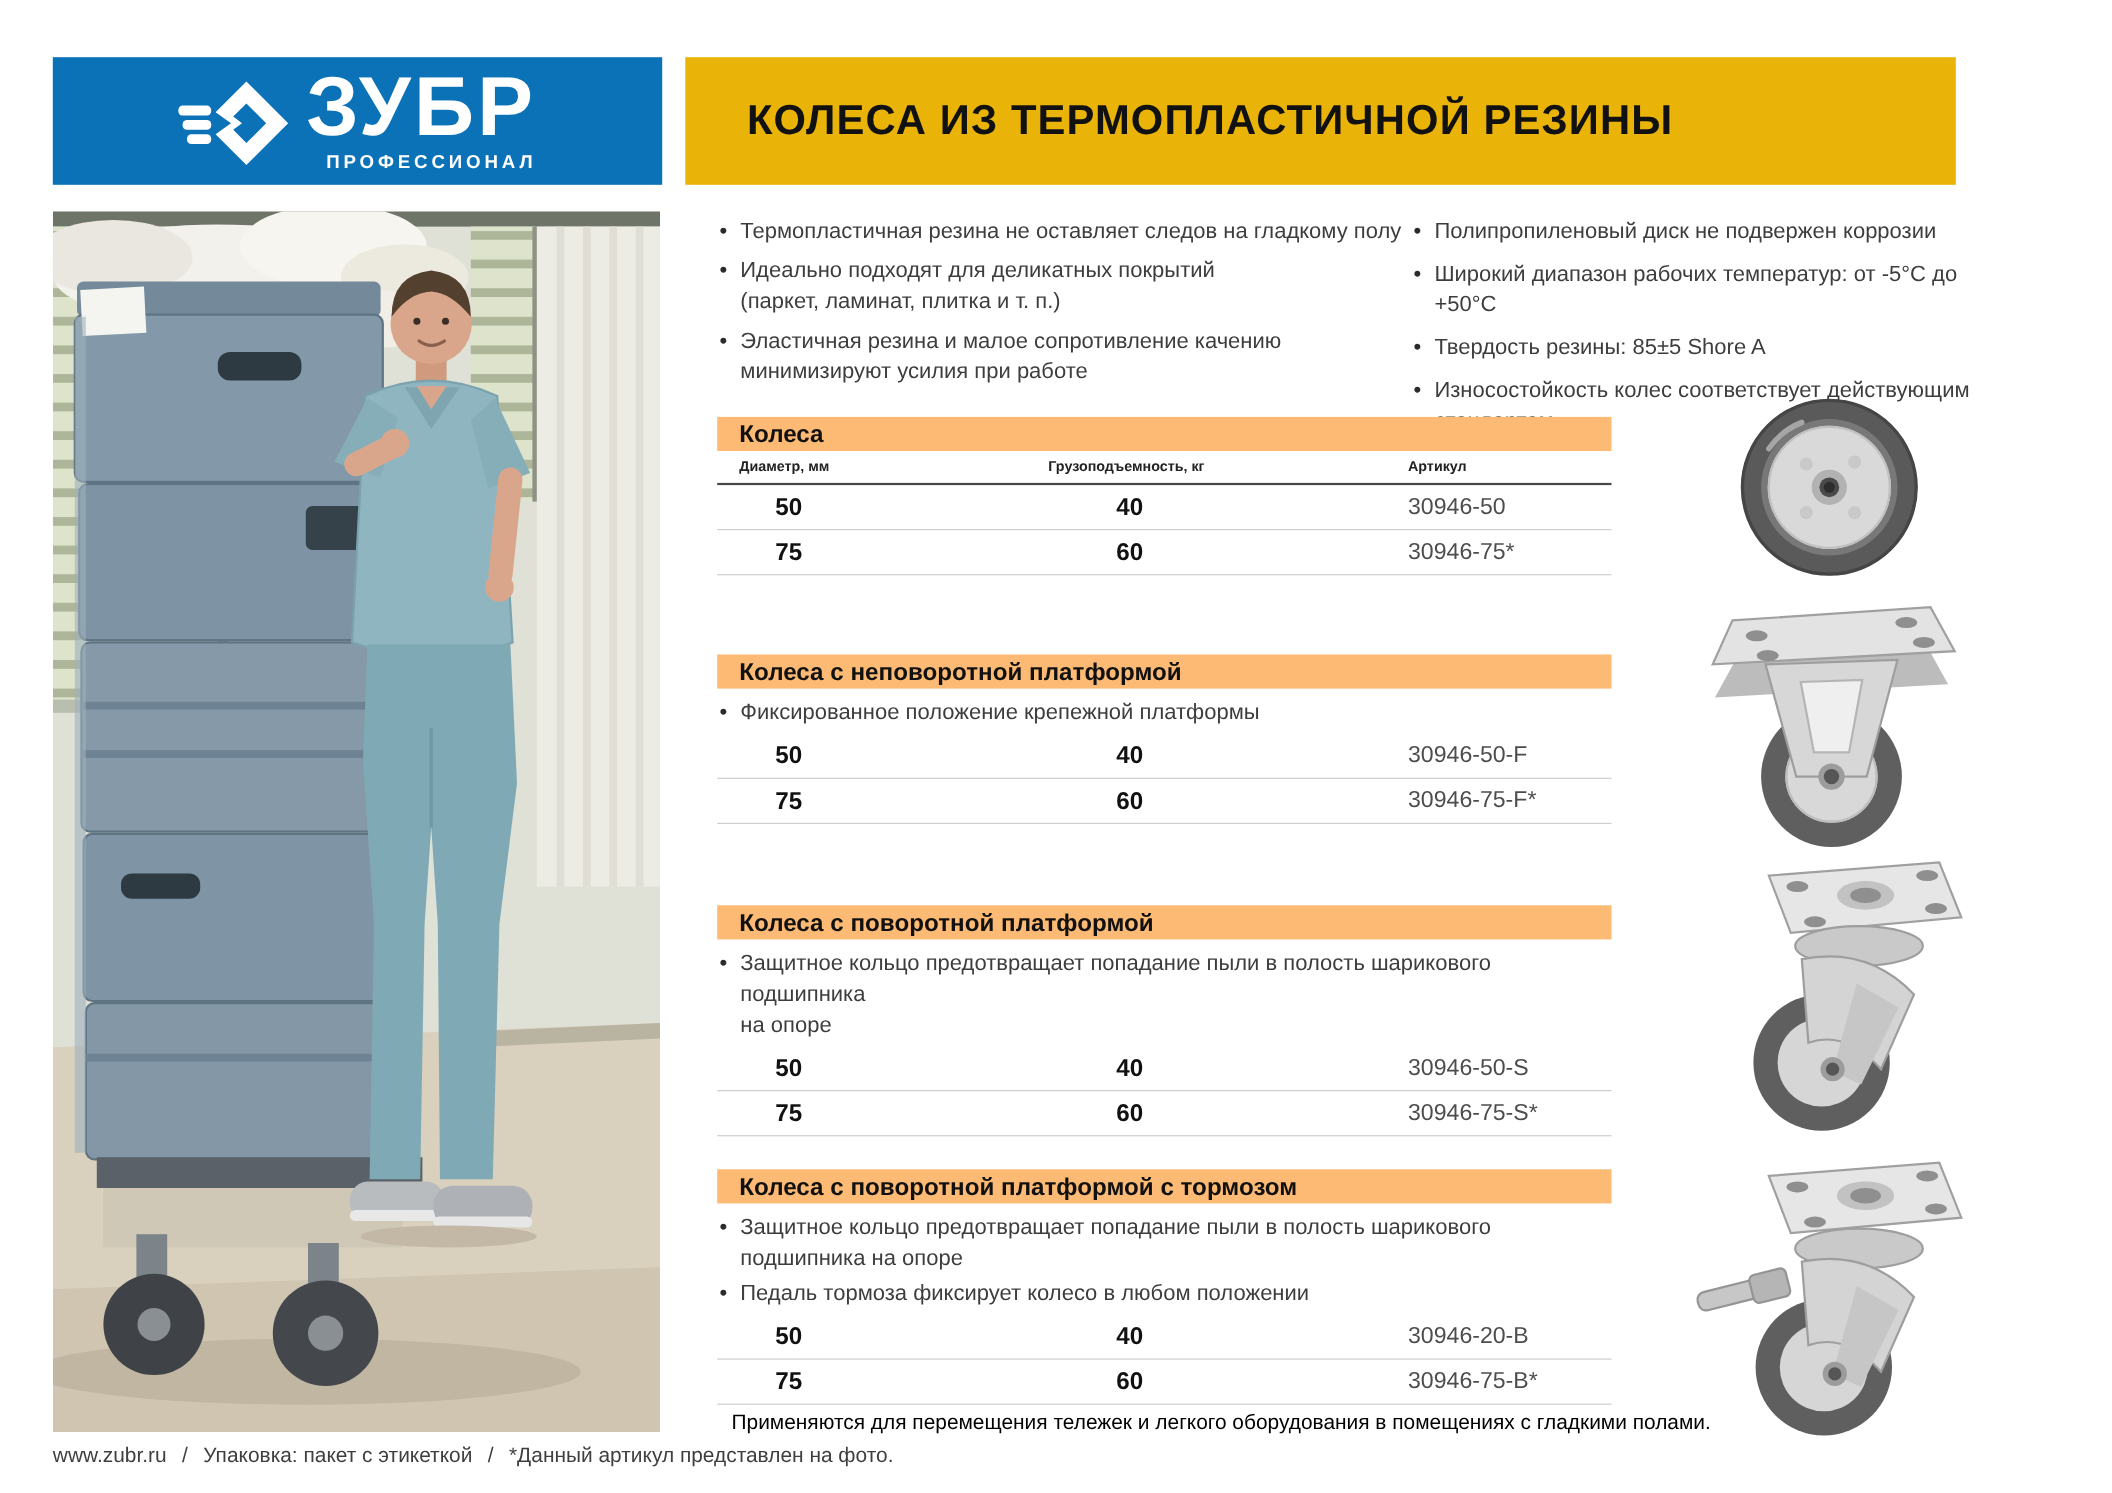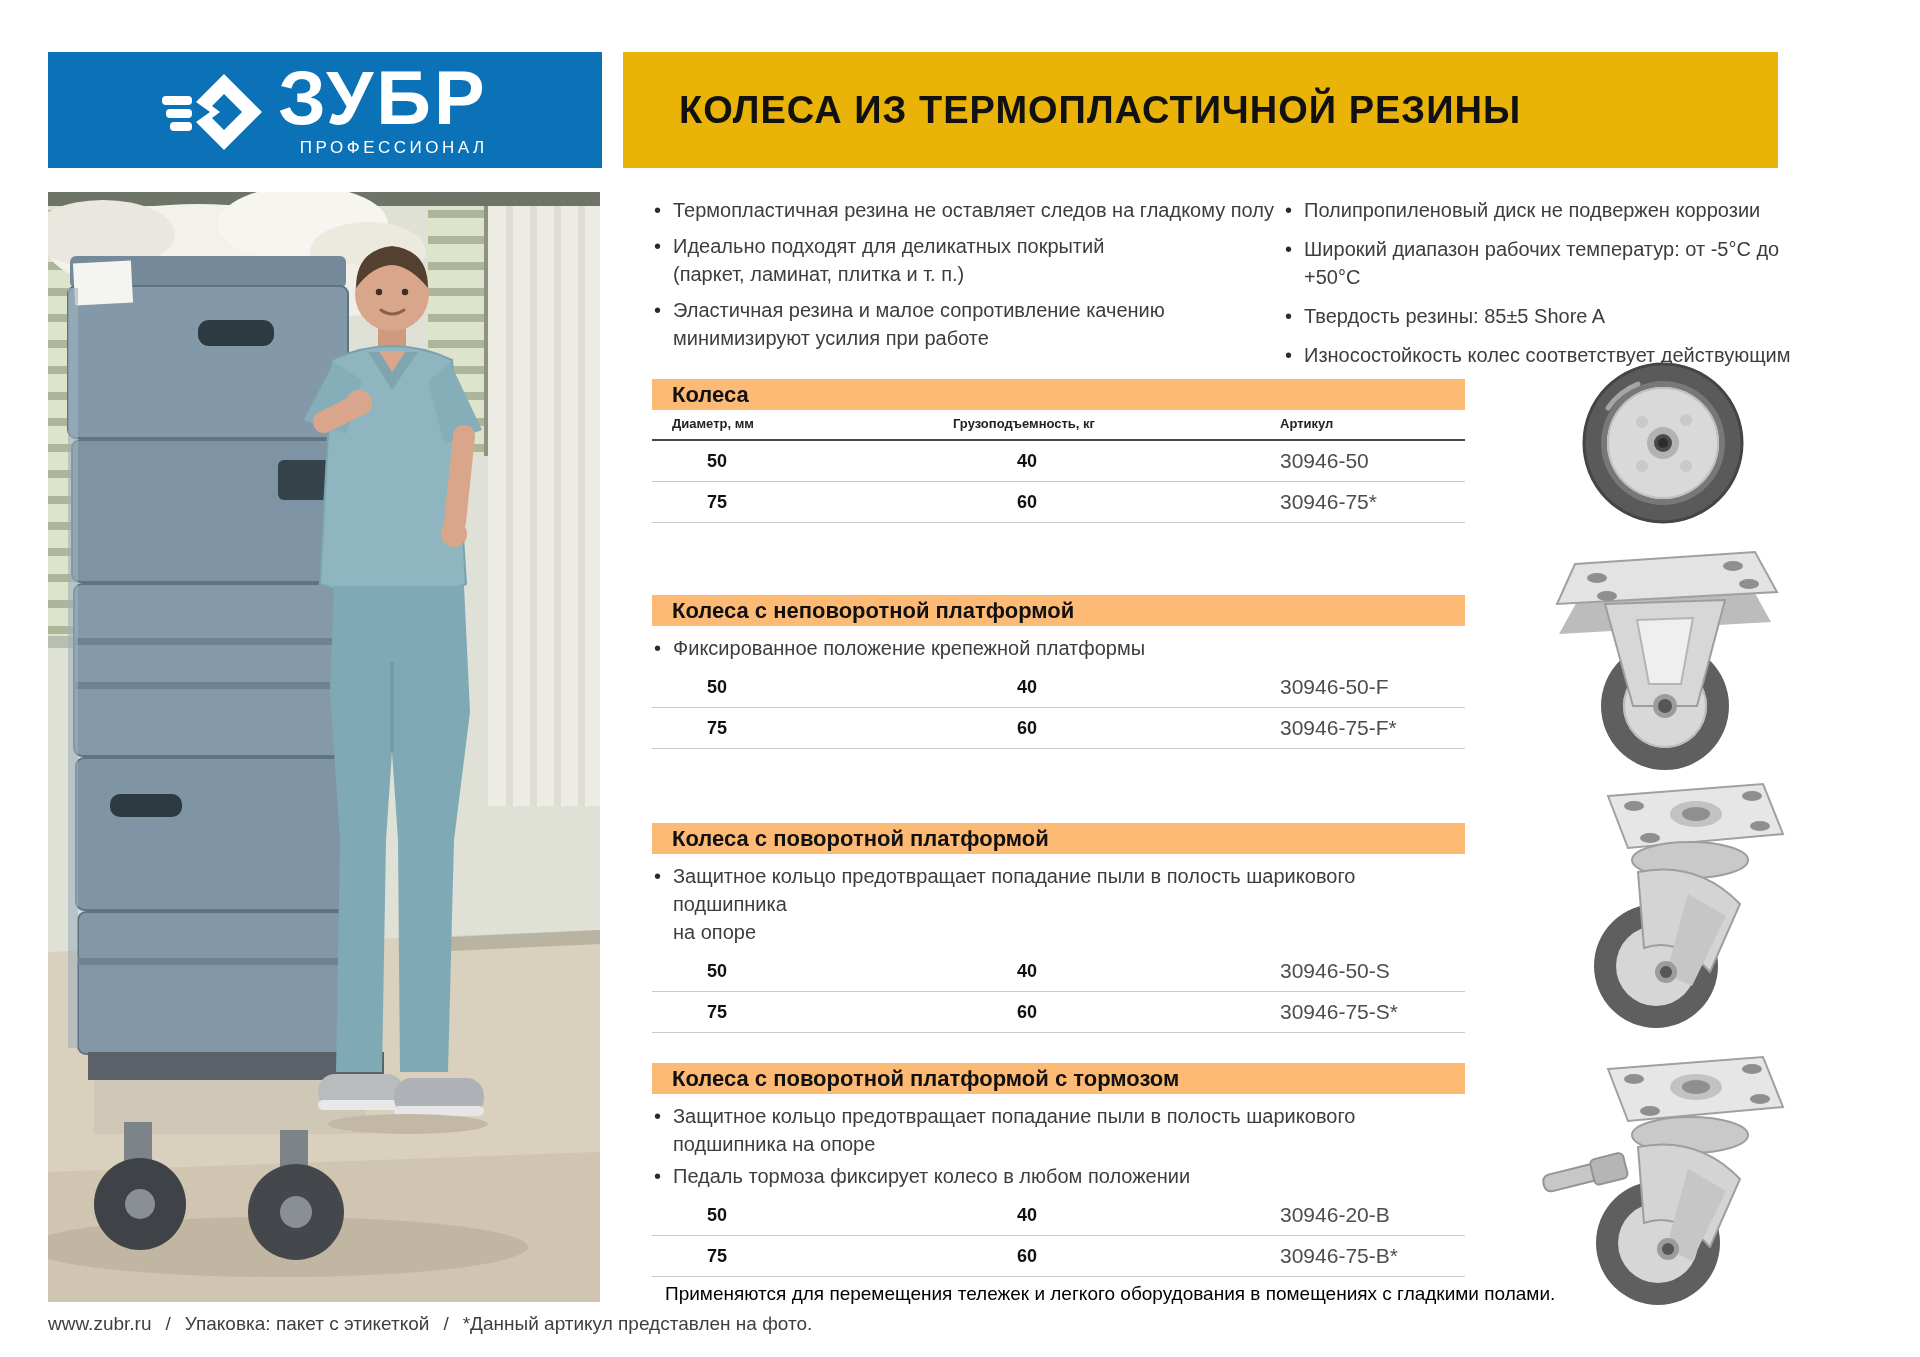--- a/index.html
+++ b/index.html
@@ -6,21 +6,21 @@
   .page{position:relative;width:1920px;height:1357px;background:#fff;overflow:hidden;
         font-family:"Liberation Sans", sans-serif;color:#2b2b2b;}
 
   
   .logo-box{position:absolute;left:48px;top:52px;width:554px;height:116px;background:#0b72b8;
             display:flex;align-items:center;justify-content:center;gap:14px;}
   .logo-lockup{display:flex;align-items:flex-end;gap:12px;}
   .brand-icon{width:104px;height:86px;flex:0 0 auto;}
   .wordmark{display:flex;flex-direction:column;align-items:flex-end;line-height:1;}
   .brand-name{color:#fff;font-weight:bold;font-size:76px;letter-spacing:3px;line-height:0.9;}
-  .brand-tagline{color:#fff;font-weight:normal;font-size:17px;letter-spacing:3.5px;margin-top:6px;}
+  .brand-tagline{color:#fff;font-weight:bold;font-size:17px;letter-spacing:3.5px;margin-top:6px;}
 
   .banner{position:absolute;left:623px;top:52px;width:1155px;height:116px;background:#eab308;}
   .banner h1{margin:0;padding-left:56px;line-height:116px;font-size:38px;letter-spacing:1px;
              color:#111;font-weight:bold;white-space:nowrap;}
 
   
   .photo{position:absolute;left:48px;top:192px;width:552px;height:1110px;overflow:hidden;}
 
   
   .feat{position:absolute;margin:0;padding:0;list-style:none;font-size:20px;color:#3d3d3d;}
@@ -35,21 +35,21 @@
   
   .ptable{position:absolute;left:652px;width:813px;}
   .tbar{height:31px;background:#fdba74;line-height:31px;padding-left:20px;
         font-size:22px;font-weight:bold;color:#111;}
   .thead{position:relative;height:29px;border-bottom:2px solid #474747;
          font-size:13px;font-weight:bold;color:#222;}
   .thead span{position:absolute;top:0;line-height:28px;white-space:nowrap;}
   .th1{left:20px;} .th2{left:301px;} .th3{left:628px;}
   .trow{display:grid;grid-template-columns:130px 490px 193px;height:40px;line-height:40px;
         border-bottom:1px solid #c9c9c9;}
-  .trow .c1,.trow .c2{text-align:center;font-weight:bold;font-size:18px;color:#111;}
+  .trow .c1,.trow .c2{text-align:center;font-weight:bold;font-size:22px;color:#111;}
   .trow .c3{padding-left:8px;font-size:21px;color:#4d4d4d;}
   .tnotes{margin:8px 0 5px;padding:0;list-style:none;font-size:20px;color:#3d3d3d;}
   .tnotes li{position:relative;padding-left:21px;line-height:28px;margin-bottom:4px;}
   .tnotes li::before{content:"•";position:absolute;left:2px;top:0;color:#2b2b2b;}
   .tnotes .line{display:block;}
 
   
   .product-img{position:absolute;}
 
   

